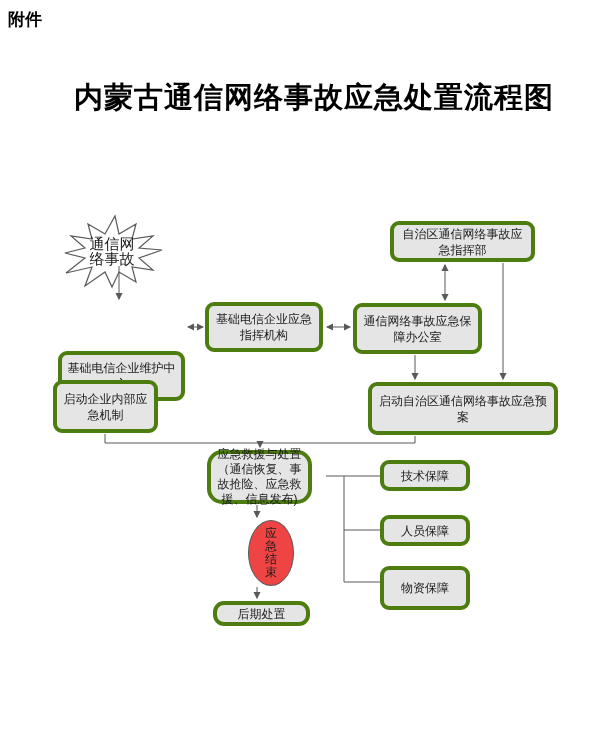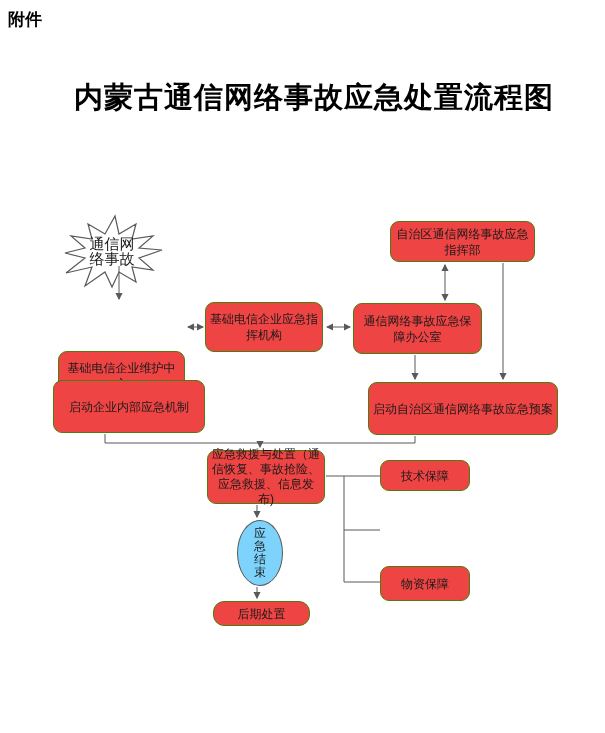--- a/index.html
+++ b/index.html
@@ -35,49 +35,49 @@
     white-space: nowrap;
     padding-left: 23px;
   }
   svg.wires {
     position: absolute;
     left: 0; top: 0;
     width: 605px; height: 733px;
   }
   .node {
     position: absolute;
-    border: 1px solid #4d7c0f;
+    border: 4px solid #4d7c0f;
     border-radius: 9px;
-    background: #ef4444;
+    background: #e5e5e5;
     display: flex;
     align-items: center;
     justify-content: center;
     text-align: center;
     font-size: 12px;
     line-height: 16px;
     padding: 2px 4px;
     color: #1a1a1a;
   }
   .node-maintenance { left: 58px;  top: 303px; width: 127px; height: 50px; margin-top: 48px; }
   .node-enterprise  { left: 205px; top: 302px; width: 118px; height: 50px; text-align: center; }
   .node-regioncmd   { left: 390px; top: 221px; width: 145px; height: 41px; }
   .node-office      { left: 353px; top: 303px; width: 129px; height: 51px; text-align: center; }
-  .node-internal    { left: 53px;  top: 380px; width: 152px; height: 53px; }
+  .node-internal    { left: 53px;  top: 380px; width: 105px; height: 53px; }
   .node-plan        { left: 368px; top: 382px; width: 190px; height: 53px; }
-  .node-rescue      { left: 207px; top: 450px; width: 118px; height: 54px; line-height: 15px; padding: 2px 3px; }
+  .node-rescue      { left: 207px; top: 450px; width: 105px; height: 54px; line-height: 15px; padding: 2px 3px; border-radius: 15px; }
   .node-tech        { left: 380px; top: 460px; width: 90px;  height: 31px; }
   .node-personnel   { left: 380px; top: 515px; width: 90px;  height: 31px; }
-  .node-material    { left: 380px; top: 566px; width: 90px;  height: 35px; }
+  .node-material    { left: 380px; top: 566px; width: 90px;  height: 44px; }
   .node-post        { left: 213px; top: 601px; width: 97px;  height: 25px; border-radius: 11px; }
   .node-end {
     position: absolute;
-    left: 237px; top: 520px; width: 46px; height: 66px;
+    left: 248px; top: 520px; width: 46px; height: 66px;
     border: 1px solid #595959;
     border-radius: 50%;
-    background: #7dd3fc;
+    background: #ef4444;
     display: flex;
     align-items: center;
     justify-content: center;
   }
   .node-end .vtext {
     width: 14px;
     font-size: 12px;
     line-height: 13px;
     text-align: center;
     word-break: break-all;
@@ -140,20 +140,21 @@
   <div class="node node-office">通信网络事故应急保障办公室</div>
 
   <div class="node node-internal">启动企业内部应急机制</div>
 
   <div class="node node-plan">启动自治区通信网络事故应急预案</div>
 
   <div class="node node-rescue">应急救援与处置（通信恢复、事故抢险、应急救援、信息发布)</div>
 
   <div class="node node-tech">技术保障</div>
 
+  <div class="node node-personnel">人员保障</div>
 
   <div class="node node-material">物资保障</div>
 
   <div class="node-end">
     <div class="vtext">应急结束</div>
   </div>
 
   <div class="node node-post">后期处置</div>
 
 </div>

